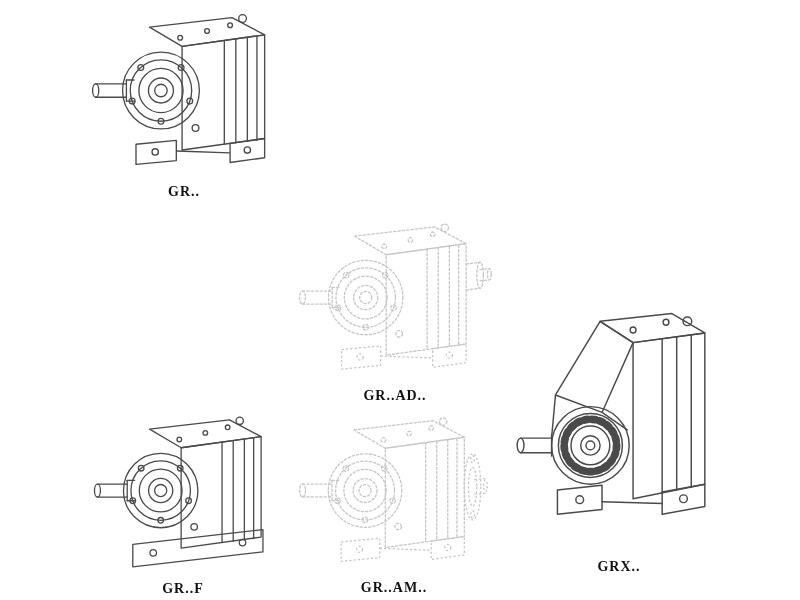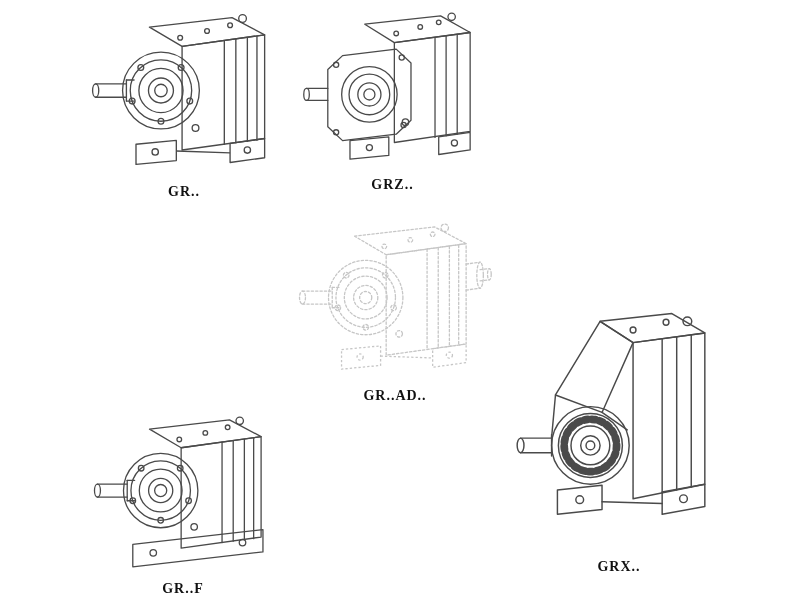--- a/index.html
+++ b/index.html
@@ -241,26 +241,20 @@
 
 <div class="stage">
 
   <figure class="fig" style="left:88px; top:2px; width:192px;">
     <svg class="dark" width="192" height="178" viewBox="0 0 200 185">
         <use href="#sym-r"></use>
       </svg>
     <figcaption class="cap">GR..</figcaption>
   </figure>
 
-  <figure class="fig" style="left:300px; top:2px; width:185px;">
-    <svg class="dark" width="185" height="171" viewBox="0 0 200 185">
-        <use href="#sym-rz"></use>
-      </svg>
-    <figcaption class="cap">GRZ..</figcaption>
-  </figure>
 
 
 
   <figure class="fig" style="left:295px; top:212px; width:200px;">
     <svg class="light" width="200" height="172" viewBox="0 0 215 185">
         <use href="#sym-ad"></use>
       </svg>
     <figcaption class="cap">GR..AD..</figcaption>
   </figure>
 
@@ -271,14 +265,20 @@
     <figcaption class="cap">GRX..</figcaption>
   </figure>
 
   <figure class="fig" style="left:90px; top:405px; width:186px;">
     <svg class="dark" width="186" height="172" viewBox="0 0 200 185">
         <use href="#sym-rf2"></use>
       </svg>
     <figcaption class="cap">GR..F</figcaption>
   </figure>
 
+  <figure class="fig" style="left:295px; top:406px; width:198px;">
+    <svg class="light" width="198" height="170" viewBox="0 0 215 185">
+        <use href="#sym-am"></use>
+      </svg>
+    <figcaption class="cap">GR..AM..</figcaption>
+  </figure>
 
 </div>
 
 </body></html>

